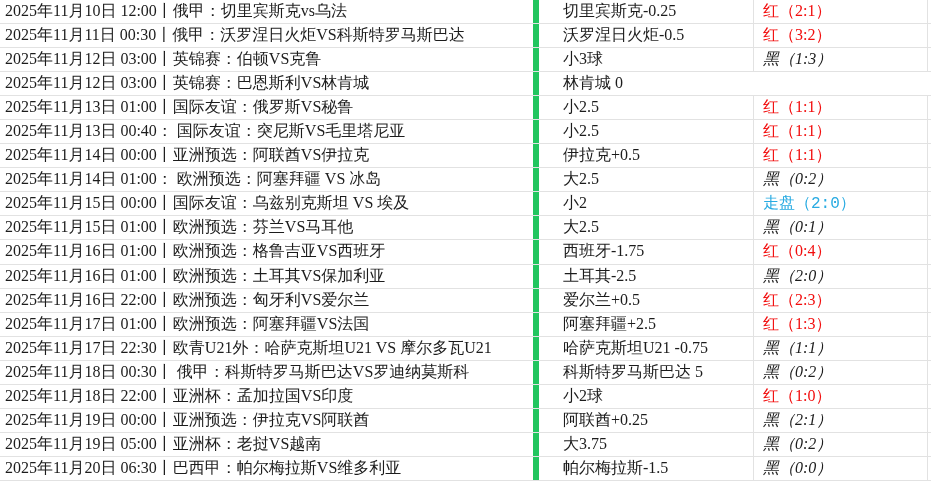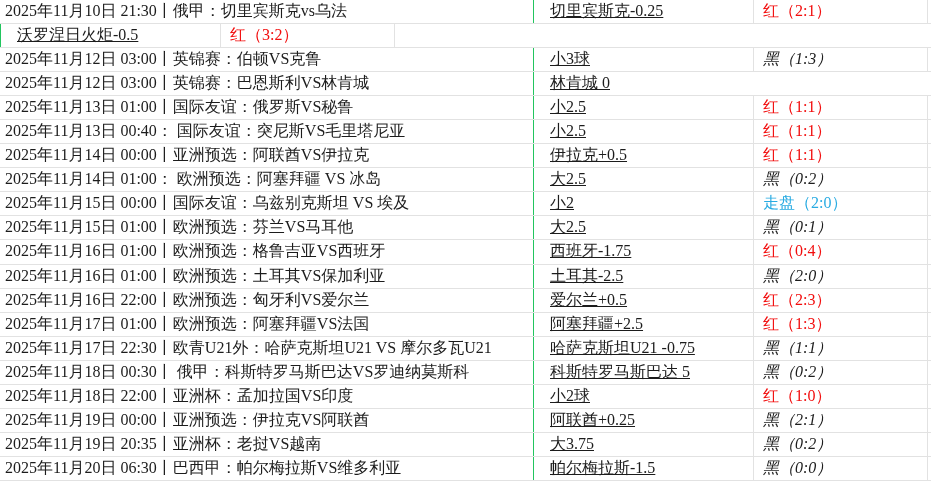--- a/index.html
+++ b/index.html
@@ -26,52 +26,54 @@
     align-items: center;
     white-space: nowrap;
     overflow: hidden;
   }
   .c-match {
     width: 533px;
     padding-left: 5px;
   }
   .c-bet {
     width: 220px;
-    border-left: 1px solid #22c55e;
-    padding-left: 16px;
-    text-decoration: underline;
+    border-left: 6px solid #22c55e;
+    padding-left: 24px;
   }
   .c-result {
     width: 175px;
     border-left: 1px solid #e2e2e2;
     border-right: 1px solid #e2e2e2;
     padding-left: 9px;
     text-align: right;
   }
   .res-win  { color: #f20d0d; }
   .res-loss { color: #1c1c1c; font-style: italic; }
-  .res-push { color: #29abe2; }
+  .res-push { color: #29abe2; font-family: Liberation Mono, monospace; }
 </style>
 </head>
 <body>
 
 <div class="sheet">
   <div class="row">
     <div class="cell c-match">
-      <span>2025年11月10日 21:30丨俄甲：切里宾斯克vs乌法</span>
+      <span>2025年11月10日 12:00丨俄甲：切里宾斯克vs乌法</span>
     </div>
     <div class="cell c-bet">
       <span>切里宾斯克-0.25</span>
     </div>
     <div class="cell c-result">
       <span class="res-win">红（2:1）</span>
     </div>
   </div>
 
   <div class="row">
+    <div class="cell c-match">
+      <span>2025年11月11日 00:30丨俄甲：沃罗涅日火炬VS科斯特罗马斯巴达</span>
+    </div>
     <div class="cell c-bet">
       <span>沃罗涅日火炬-0.5</span>
     </div>
     <div class="cell c-result">
       <span class="res-win">红（3:2）</span>
     </div>
   </div>
 
   <div class="row">
     <div class="cell c-match">
@@ -257,21 +259,21 @@
     <div class="cell c-bet">
       <span>阿联酋+0.25</span>
     </div>
     <div class="cell c-result">
       <span class="res-loss">黑（2:1）</span>
     </div>
   </div>
 
   <div class="row">
     <div class="cell c-match">
-      <span>2025年11月19日 20:35丨亚洲杯：老挝VS越南</span>
+      <span>2025年11月19日 05:00丨亚洲杯：老挝VS越南</span>
     </div>
     <div class="cell c-bet">
       <span>大3.75</span>
     </div>
     <div class="cell c-result">
       <span class="res-loss">黑（0:2）</span>
     </div>
   </div>
 
   <div class="row">

